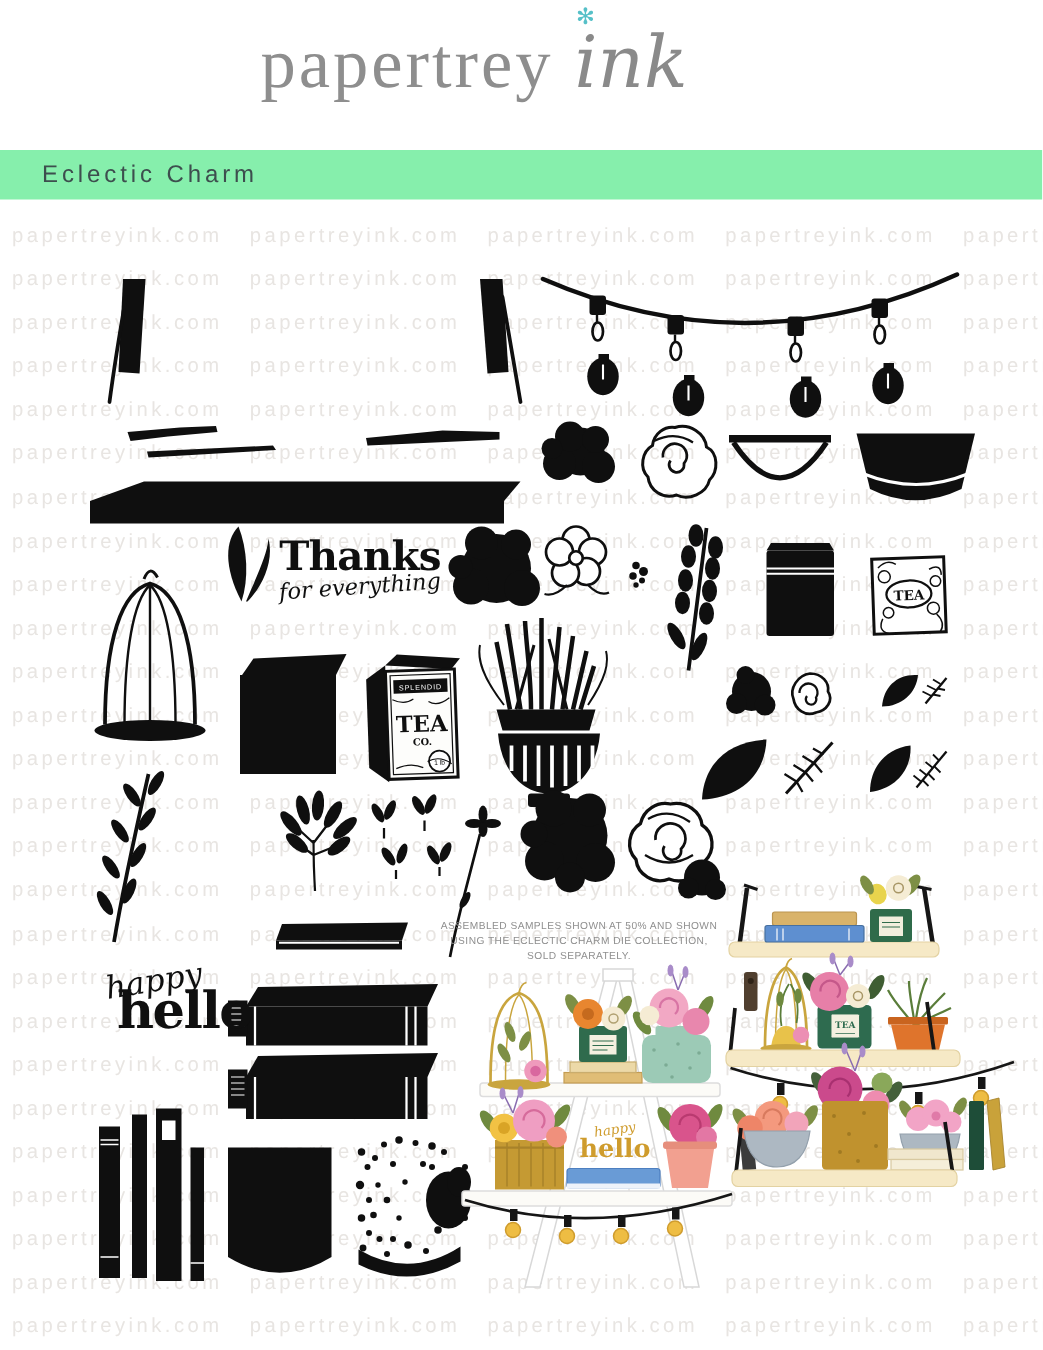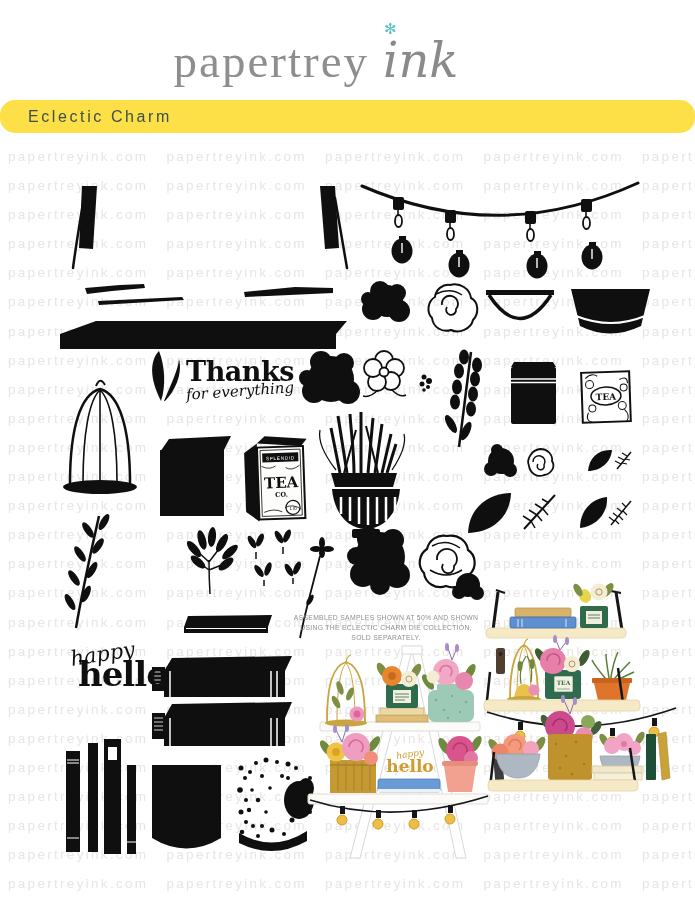--- a/index.html
+++ b/index.html
@@ -1,19 +1,19 @@
 <!DOCTYPE html>
 <html><head>
 <meta charset="utf-8">
 <style>
   html,body{margin:0;padding:0;background:#fff;}
   .page{position:relative;width:695px;height:900px;background:#ffffff;overflow:hidden;
         font-family:"Liberation Sans",sans-serif;}
   
-  .logo-wrap{position:absolute;top:32px;left:0;width:632px;height:84px;
+  .logo-wrap{position:absolute;top:14px;left:0;width:632px;height:84px;
              display:flex;align-items:baseline;justify-content:center;gap:14px;}
   .logo-main{font-family:"Liberation Serif",serif;font-size:47px;color:#8e8e8e;letter-spacing:2px;}
   .logo-ink{position:relative;font-family:"DejaVu Serif",serif;font-style:italic;
             font-size:48px;color:#8a8a8a;}
   .logo-flower{position:absolute;left:1px;top:-12px;font-size:15px;color:#56c0c8;font-style:normal;}
   
   .banner{position:absolute;top:100px;left:0;width:695px;height:33px;display:flex;
           align-items:center;justify-content:space-between;padding:0 28px;box-sizing:border-box;}
   .banner span{font-size:16px;letter-spacing:2.6px;font-weight:500;}
   
@@ -46,21 +46,21 @@
 <div class="page">
 
   <div class="logo-wrap">
     <span class="logo-main">papertrey</span>
     <span class="logo-ink">
       <span class="logo-flower">✻</span>
       <span>ink</span>
     </span>
   </div>
 
-  <div class="banner" style="background:#fde047;color:#3d4e4e;border-radius:15px;">
+  <div class="banner" style="background:#86efac;color:#3d4e4e;">
     <span>Eclectic Charm</span>
   </div>
 
   <div class="wm">
       <div class="wm-row">papertreyink.com&nbsp;&nbsp;&nbsp;papertreyink.com&nbsp;&nbsp;&nbsp;papertreyink.com&nbsp;&nbsp;&nbsp;papertreyink.com&nbsp;&nbsp;&nbsp;papertreyink.com</div>
       <div class="wm-row">papertreyink.com&nbsp;&nbsp;&nbsp;papertreyink.com&nbsp;&nbsp;&nbsp;papertreyink.com&nbsp;&nbsp;&nbsp;papertreyink.com&nbsp;&nbsp;&nbsp;papertreyink.com</div>
       <div class="wm-row">papertreyink.com&nbsp;&nbsp;&nbsp;papertreyink.com&nbsp;&nbsp;&nbsp;papertreyink.com&nbsp;&nbsp;&nbsp;papertreyink.com&nbsp;&nbsp;&nbsp;papertreyink.com</div>
       <div class="wm-row">papertreyink.com&nbsp;&nbsp;&nbsp;papertreyink.com&nbsp;&nbsp;&nbsp;papertreyink.com&nbsp;&nbsp;&nbsp;papertreyink.com&nbsp;&nbsp;&nbsp;papertreyink.com</div>
       <div class="wm-row">papertreyink.com&nbsp;&nbsp;&nbsp;papertreyink.com&nbsp;&nbsp;&nbsp;papertreyink.com&nbsp;&nbsp;&nbsp;papertreyink.com&nbsp;&nbsp;&nbsp;papertreyink.com</div>
       <div class="wm-row">papertreyink.com&nbsp;&nbsp;&nbsp;papertreyink.com&nbsp;&nbsp;&nbsp;papertreyink.com&nbsp;&nbsp;&nbsp;papertreyink.com&nbsp;&nbsp;&nbsp;papertreyink.com</div>

